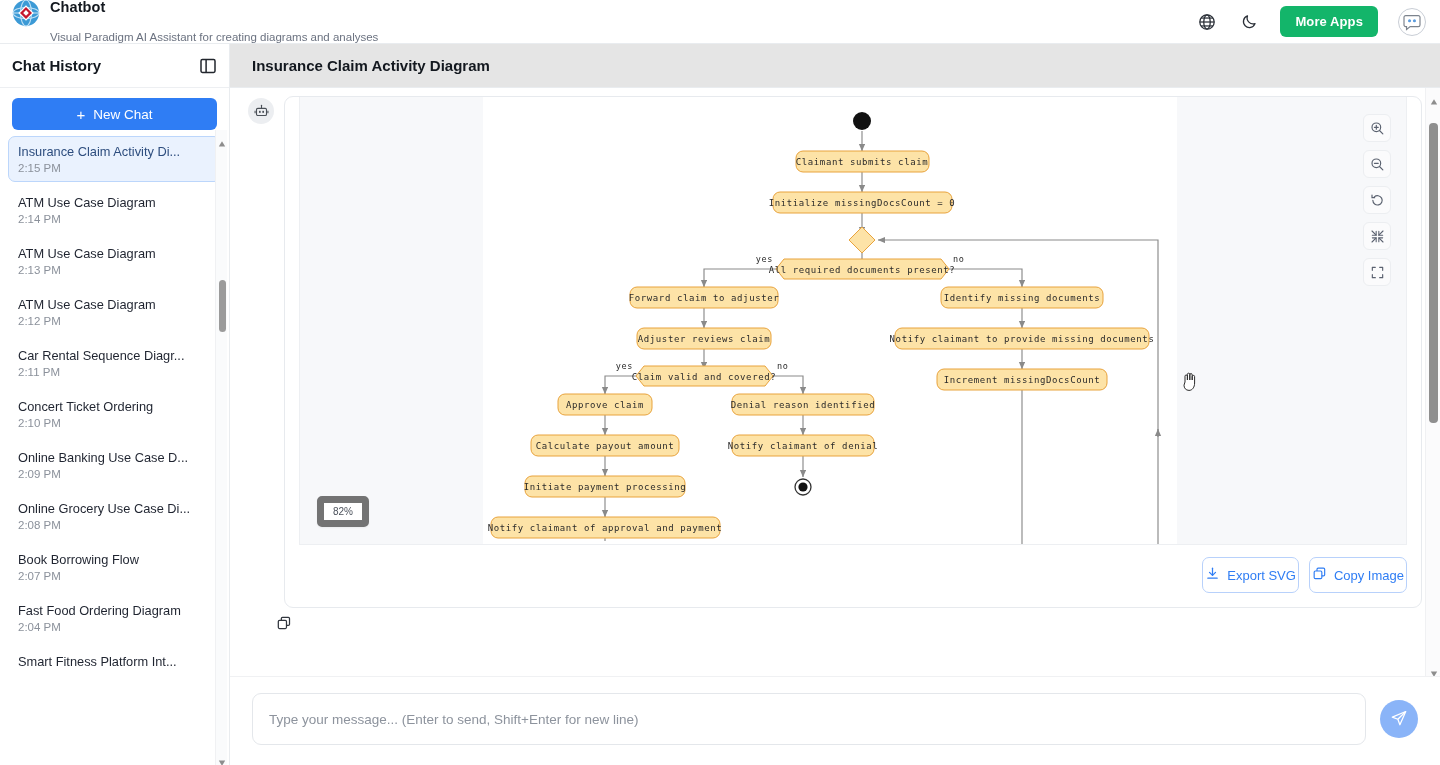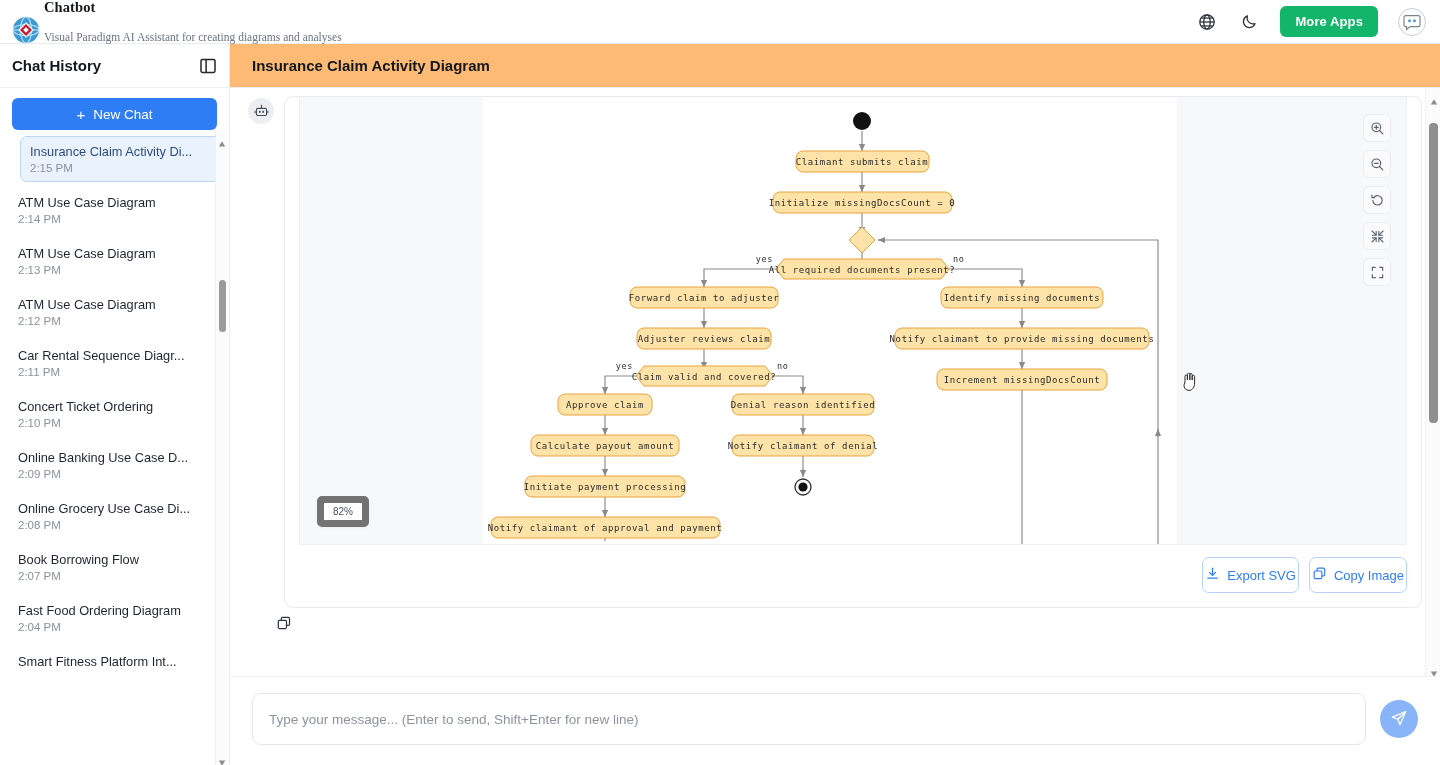--- a/index.html
+++ b/index.html
@@ -13,21 +13,21 @@
   .app { width: 1440px; height: 765px; display: flex; flex-direction: column; }
 
   
   .topbar {
     height: 44px; flex: 0 0 44px;
     display: flex; align-items: center;
     padding: 0 14px 0 12px;
     background: #fff;
     border-bottom: 1px solid #e9ecef;
   }
-  .brand { display: flex; align-items: flex-end; gap: 4px; font-family: Liberation Serif, serif; }
+  .brand { display: flex; align-items: flex-start; gap: 10px; }
   .brand-logo { width: 28px; height: 28px; position: relative; flex: 0 0 28px; }
   .brand-text { display: flex; flex-direction: column; justify-content: center; line-height: 1.15; }
   .brand-title { font-size: 14.5px; font-weight: 700; color: #13181f; letter-spacing: .1px; }
   .brand-sub { font-size: 11.5px; color: #6b7280; margin-top: 16px; }
   .topbar-spacer { flex: 1 1 auto; }
   .topbar-right { display: flex; align-items: center; gap: 20px; }
   .icon-btn {
     width: 22px; height: 22px; display: flex; align-items: center;
     justify-content: center; color: #2b3038; cursor: pointer;
   }
@@ -80,21 +80,21 @@
   }
   .search-input::placeholder { color: #9aa1ab; }
   .chat-list {
     flex: 1 1 auto; min-height: 0; position: relative;
     padding: 6px 8px 0 8px; overflow: hidden;
   }
   .chat-item {
     padding: 7px 9px; border-radius: 7px; margin-bottom: 5px;
     cursor: pointer; border: 1px solid transparent;
   }
-  .chat-item.active { background: #eaf2fe; border-color: #bcd6fb; margin-left: 12px; }
+  .chat-item.active { background: #eaf2fe; border-color: #bcd6fb; }
   .chat-name {
     font-size: 12.8px; color: #1f2430; line-height: 1.25;
     white-space: nowrap; overflow: hidden; text-overflow: ellipsis;
   }
   .chat-item.active .chat-name { color: #2d4d7e; }
   .chat-time { font-size: 11.5px; color: #8b919b; margin-top: 2px; }
   
   .sb-track {
     position: absolute; right: 2px; top: 0; bottom: 0; width: 12px;
     background: #fafbfc; border-left: 1px solid #f0f1f3;
@@ -104,21 +104,21 @@
   .sb-arrow.down { bottom: 4px; }
   .sb-thumb {
     position: absolute; left: 2.5px; width: 7px; border-radius: 4px;
     background: #9b9b9b; top: 150px; height: 52px;
   }
 
   
   .main { flex: 1 1 auto; display: flex; flex-direction: column; min-width: 0; min-height: 0; background: #fff; }
   .main-head {
     height: 44px; flex: 0 0 44px; display: flex; align-items: center;
-    padding: 0 22px; border-bottom: 1px solid #e9ecef; background: #fdba74;
+    padding: 0 22px; border-bottom: 1px solid #e9ecef; background: #e5e5e5;
   }
   .main-title { font-size: 15px; font-weight: 700; color: #13181f; }
 
   .conv {
     flex: 1 1 auto; min-height: 0; position: relative;
     background: #fff; overflow: hidden;
   }
   .msg-row { display: flex; padding: 8px 18px 0 18px; gap: 10px; }
   .bot-avatar {
     width: 26px; height: 26px; border-radius: 50%;

